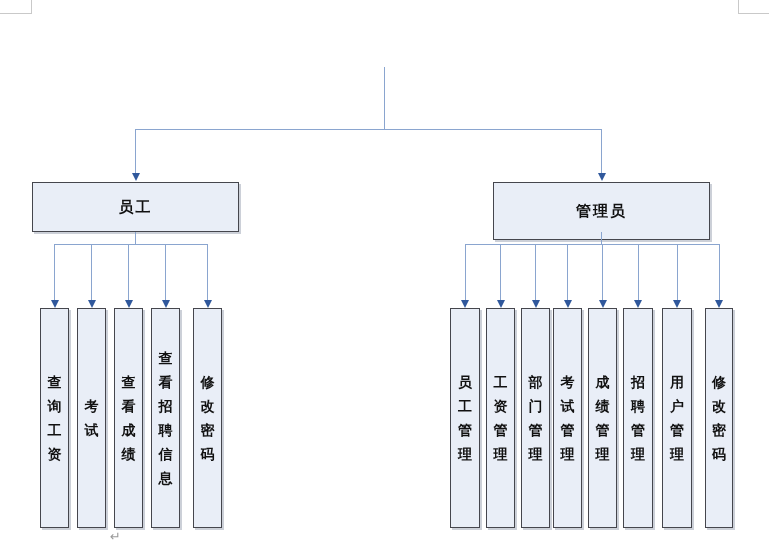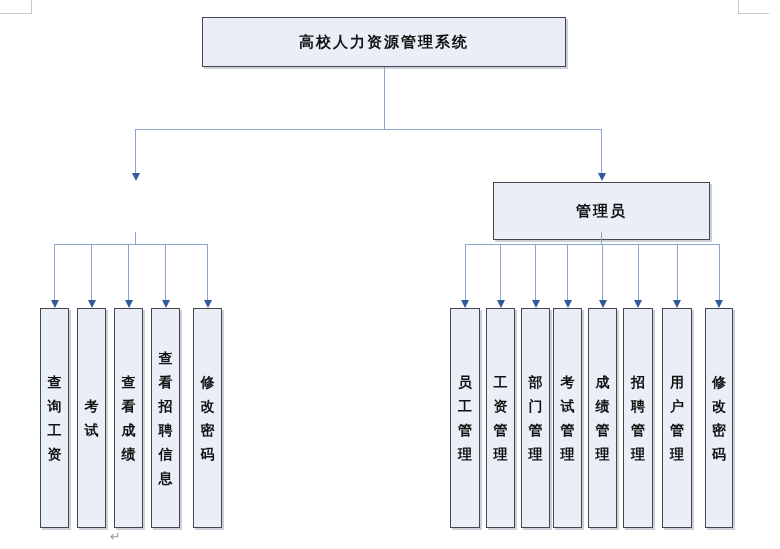--- a/index.html
+++ b/index.html
@@ -56,24 +56,24 @@
   .corner.tr{left:738px;top:0;width:31px;height:14px;border-left:1px solid #c9c9c9;border-bottom:1px solid #c9c9c9;}
 </style>
 </head>
 <body>
 
 <div id="canvas">
 
   <div class="corner tl"></div>
   <div class="corner tr"></div>
 
-  <div class="node" style="left:202px;top:17px;width:364px;height:50px;">
-    <span class="lbl">高校人力资源管理系统</span>
+
+  <div class="node" style="left:32px;top:182px;width:207px;height:50px;">
+    <span class="lbl">员工</span>
   </div>
-
   <div class="node" style="left:493px;top:182px;width:217px;height:58px;">
     <span class="lbl">管理员</span>
   </div>
 
   <span class="retmark" style="left:110px;top:529px;">↵</span>
   <span class="retmark" style="left:726px;top:513px;">↵</span>
 
 <div class="cline" style="left: 383.5px; top: 67px; width: 1px; height: 62px;"></div>
     <div class="cline" style="left: 135px; top: 128.5px; width: 467px; height: 1px;"></div>
     <div class="cline" style="left: 135px; top: 129px; width: 1px; height: 44px;"></div>

